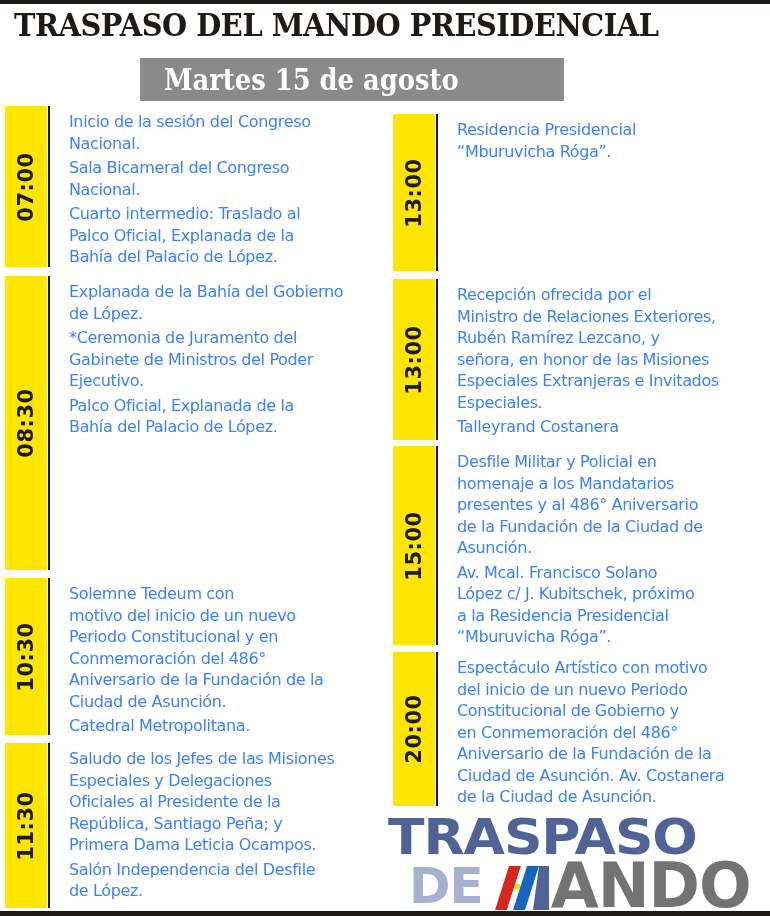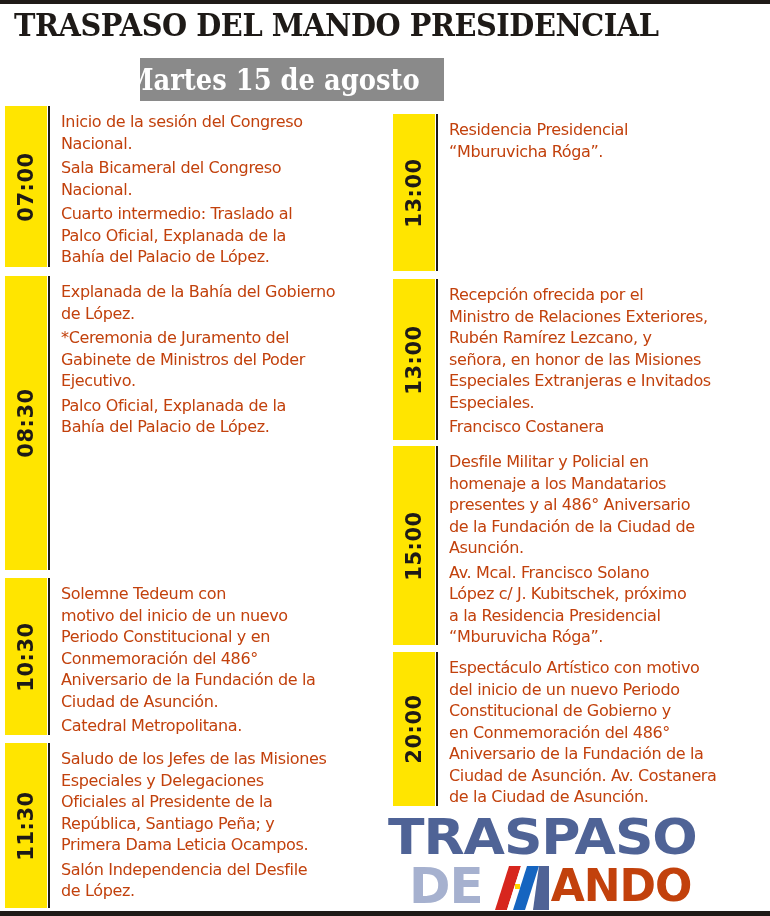--- a/index.html
+++ b/index.html
@@ -8,52 +8,52 @@
     font-family: "DejaVu Sans", sans-serif; color:#2a2a2a;
   }
   .topbar { position:absolute; left:0; top:0; width:770px; height:4px; background:#1f1a17; }
   .bottombar { position:absolute; left:0; top:911px; width:770px; height:5px; background:#1f1a17; }
   .main-title {
     position:absolute; left:14px; top:7px; width:750px;
     font-family: "DejaVu Serif", serif; font-weight:bold; font-size:31px; letter-spacing:-0.5px;
     color:#1e1a17; transform:scaleX(0.93); transform-origin:left top; white-space:nowrap;
   }
   .date-box {
-    position:absolute; left:140px; top:58px; width:304px; height:43px; background:#8a8a8a;
+    position:absolute; left:140px; top:58px; width:424px; height:43px; background:#8a8a8a;
     color:#ffffff; font-family:"DejaVu Serif", serif; font-weight:bold; font-size:30px;
-    display:flex; align-items:center; justify-content:flex-end; white-space:nowrap;
+    display:flex; align-items:center; justify-content:flex-start; white-space:nowrap;
   }
   .date-box span { display:inline-block; transform:scaleX(0.86); }
   .block { position:absolute; }
   .time-bar {
     position:absolute; left:0; top:0; width:42px; height:100%; background:#ffe500;
     display:flex; align-items:center; justify-content:center;
   }
   .time-bar span {
     display:block; transform:rotate(-90deg); white-space:nowrap;
     font-family:"DejaVu Sans", sans-serif; font-weight:bold; font-size:21px; color:#1e1a17; letter-spacing:0.5px;
   }
   .vline { position:absolute; left:43px; top:0; width:2px; height:100%; background:#1e1a17; }
   .content { position:absolute; left:48px; top:5px; right:0; }
   .para {
-    font-family:"DejaVu Sans", sans-serif; font-size:16px; line-height:21.5px; color:#c2410c;
-    margin:0 0 3px 8px; letter-spacing:-0.35px; white-space:pre-line;
+    font-family:"DejaVu Sans", sans-serif; font-size:16px; line-height:21.5px; color:#3b82f6;
+    margin:0 0 3px 16px; letter-spacing:-0.35px; white-space:pre-line;
   }
   .logo { position:absolute; left:388px; top:812px; width:345px; height:98px; }
   .logo-line1 {
     position:absolute; left:0; top:0; font-family:"DejaVu Sans", sans-serif; font-weight:bold;
     font-size:50px; line-height:50px; color:#4f6396; letter-spacing:-1px; white-space:nowrap;
     transform:scaleX(1.07); transform-origin:left top;
   }
   .logo-line2 { position:absolute; left:8px; top:50px; height:48px; white-space:nowrap; display:flex; align-items:flex-end; }
   .logo-de {
     font-family:"DejaVu Sans", sans-serif; font-weight:bold; font-size:50px; line-height:48px; color:#a6b1cf; letter-spacing:-1px;margin-left:13px;
   }
   .logo-mando {
-    font-family:"DejaVu Sans", sans-serif; font-weight:bold; font-size:44px; line-height:48px; color:#c2410c; letter-spacing:-1px;
+    font-family:"DejaVu Sans", sans-serif; font-weight:bold; font-size:62px; line-height:48px; color:#737373; letter-spacing:-1px;
   }
   .logo-m { position:relative; display:inline-block; width:58px; height:46px; margin-left:10px; }
 </style>
 </head>
 <body>
 
 <div class="topbar"></div>
 
 <div class="main-title">TRASPASO DEL MANDO PRESIDENCIAL</div>
 
@@ -141,21 +141,21 @@
       <span>13:00</span>
     </div>
   <div class="vline"></div>
   <div class="content">
     <p class="para">Recepción ofrecida por  el
 Ministro de Relaciones Exteriores,
 Rubén Ramírez Lezcano, y
 señora, en honor de las Misiones
 Especiales Extranjeras e Invitados
 Especiales.</p>
-    <p class="para">Francisco Costanera</p>
+    <p class="para">Talleyrand Costanera</p>
   </div>
 </div>
 
 <div class="block" style="left:393px; top:446px; width:377px; height:199px;">
   <div class="time-bar">
       <span>15:00</span>
     </div>
   <div class="vline"></div>
   <div class="content">
     <p class="para">Desfile Militar y Policial en

